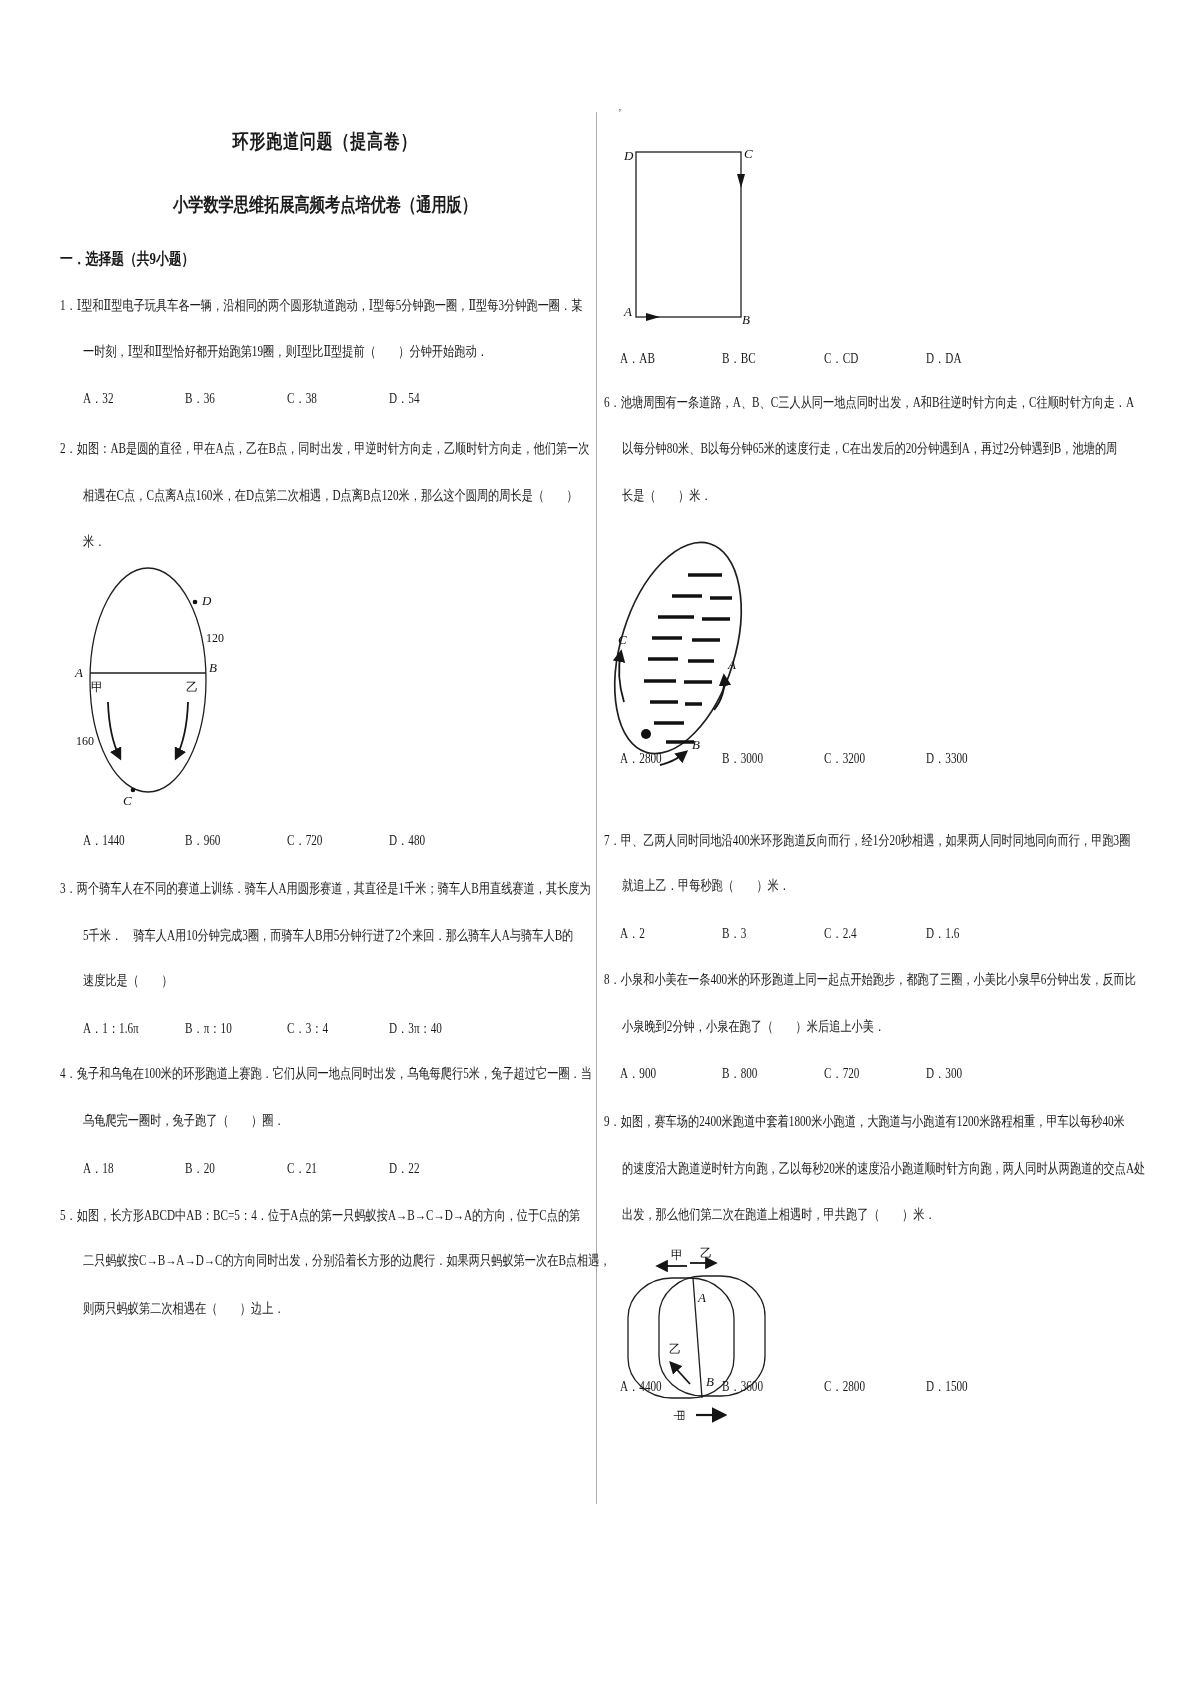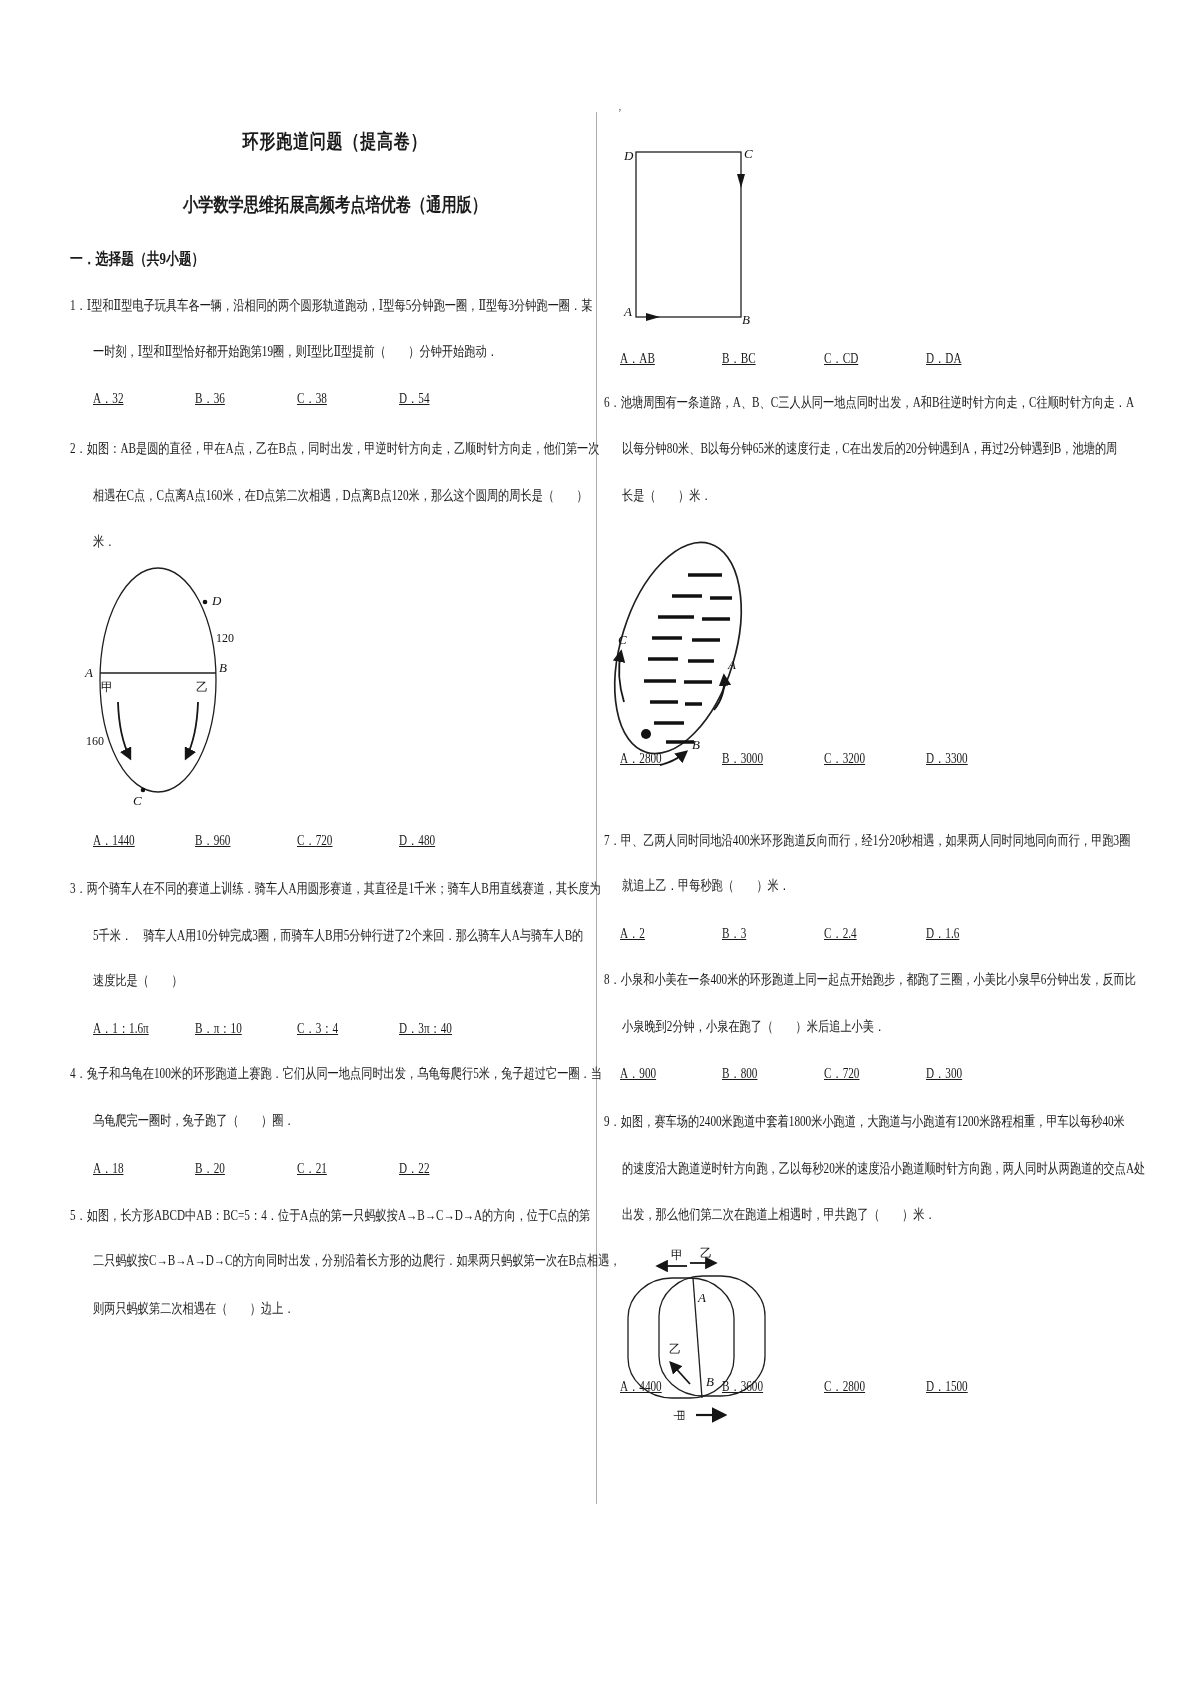--- a/index.html
+++ b/index.html
@@ -1,28 +1,28 @@
 <!DOCTYPE html>
 <html><head>
 <meta charset="utf-8">
 <style>
   html,body{margin:0;padding:0;background:#e8e8e8;}
   .page{position:relative;width:1191px;height:1684px;background:#ffffff;overflow:hidden;
         font-family:"Liberation Serif","DejaVu Serif",serif;color:#1a1a1a;}
   .col{position:absolute;top:0;height:100%;}
-  .col.left{left:70px;width:530px;}
+  .col.left{left:60px;width:530px;}
   .col.right{left:604px;width:502px;}
   .ttl,.sub,.sec,.ln,.opts,.artifact{position:absolute;white-space:nowrap;line-height:1.25;}
   .ttl{width:100%;text-align:center;font-size:20px;font-weight:700;letter-spacing:1px;transform:scaleX(.8);}
   .sub{width:100%;text-align:center;font-size:19px;font-weight:700;transform:scaleX(.8);}
   .sec{font-size:16px;font-weight:700;transform:scaleX(.8);transform-origin:0 50%;}
   .ln{font-size:14px;transform:scaleX(.8);transform-origin:0 50%;}
   .col.left .i{left:23px;}
   .col.right .i{left:18px;}
-  .opts{display:flex;text-decoration:underline;}
+  .opts{display:flex;}
   .col.left .opts{left:23px;}
   .col.right .opts{left:16px;}
   .opt{flex:0 0 102px;font-size:14px;transform:scaleX(.8);transform-origin:0 50%;}
   .divider{position:absolute;left:596px;top:112px;width:1px;height:1392px;background:#ababab;}
   .artifact{font-size:11px;color:#444;}
   svg{position:absolute;overflow:visible;}
   svg .stroke{fill:none;stroke:#1f1f1f;stroke-width:1.3;}
   svg .thick{fill:none;stroke:#161616;stroke-width:1.8;}
   svg text{font-family:"Liberation Serif","DejaVu Serif",serif;fill:#111;}
   svg .lt{font-style:italic;font-size:13px;}

